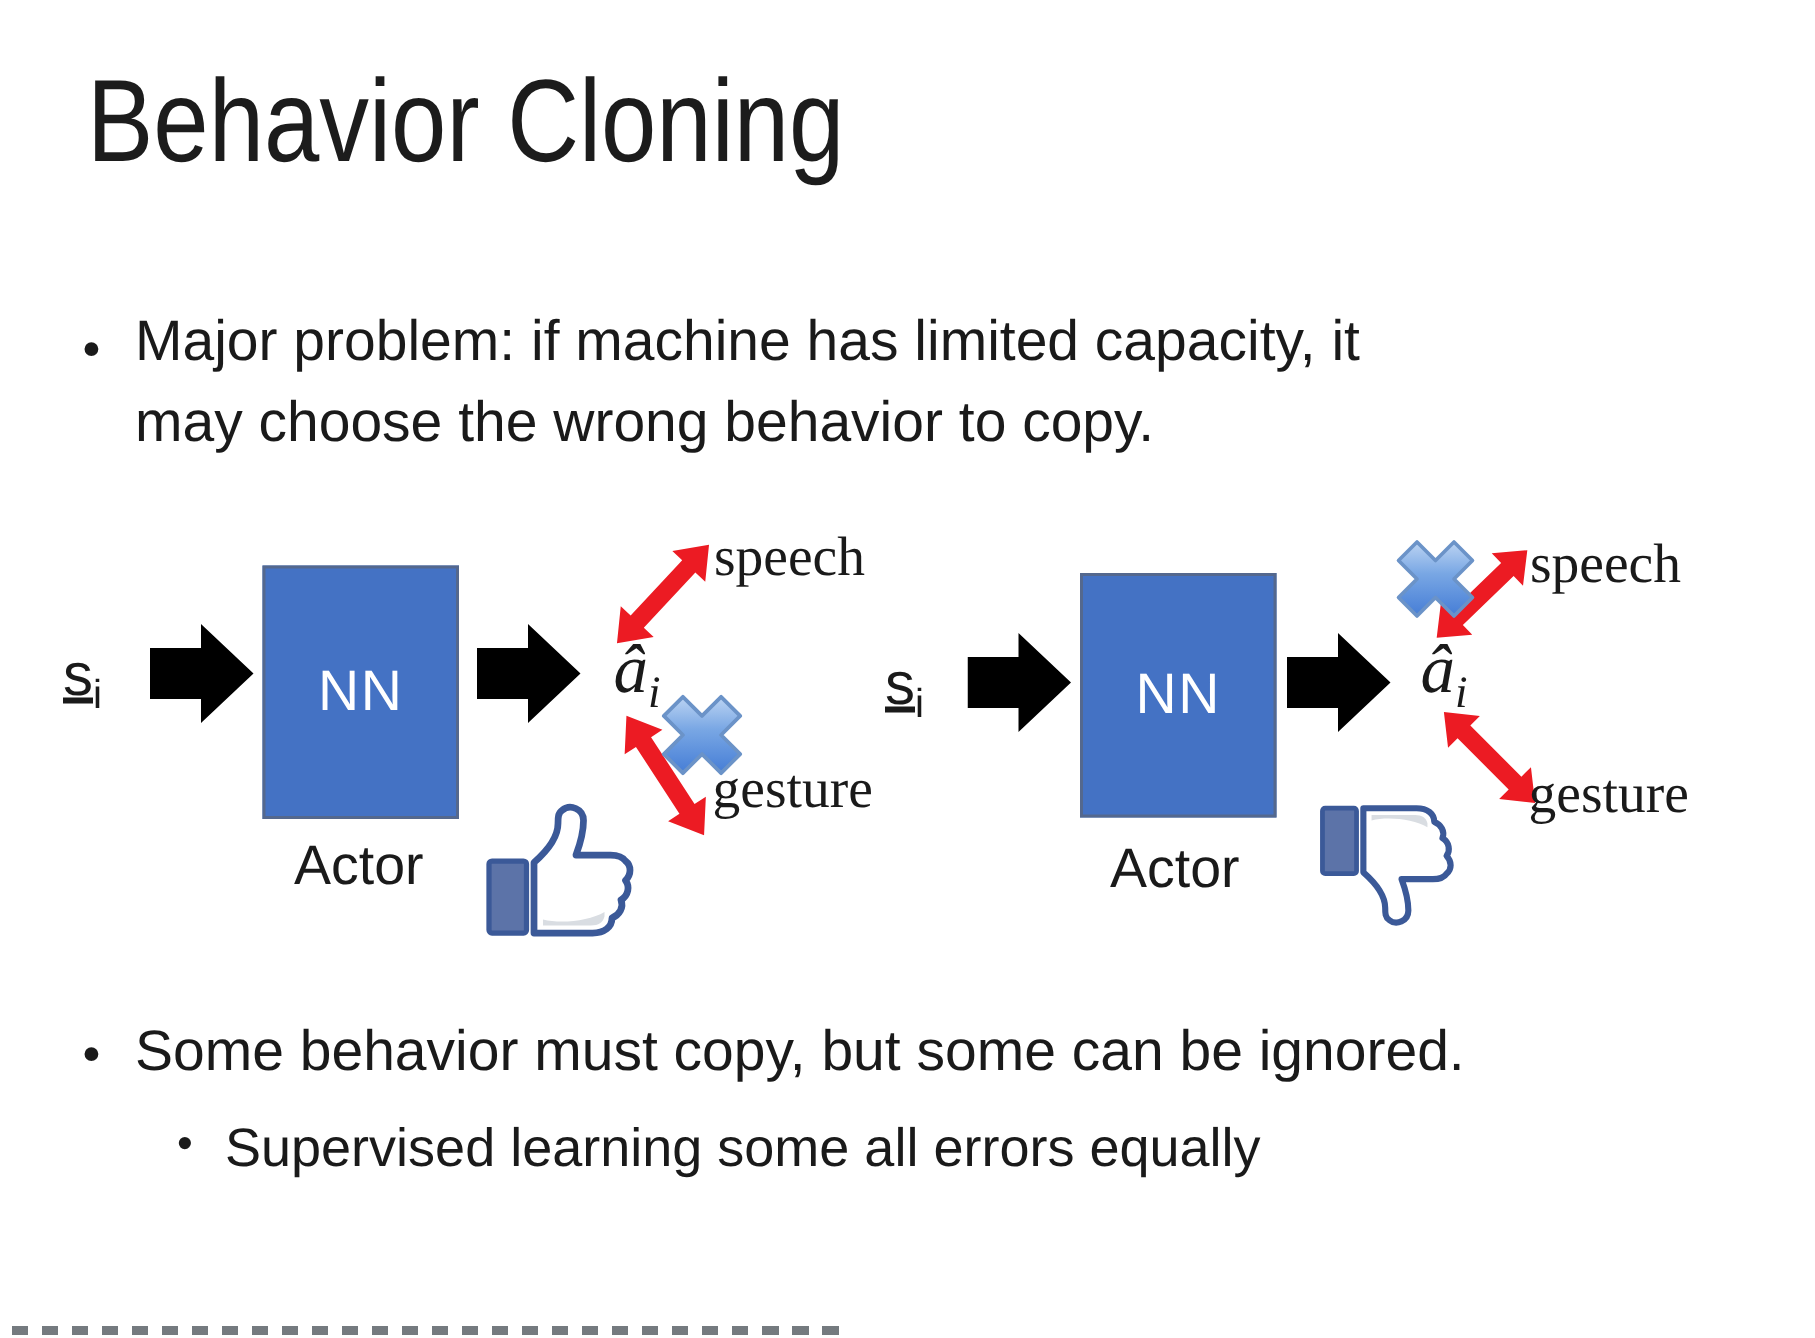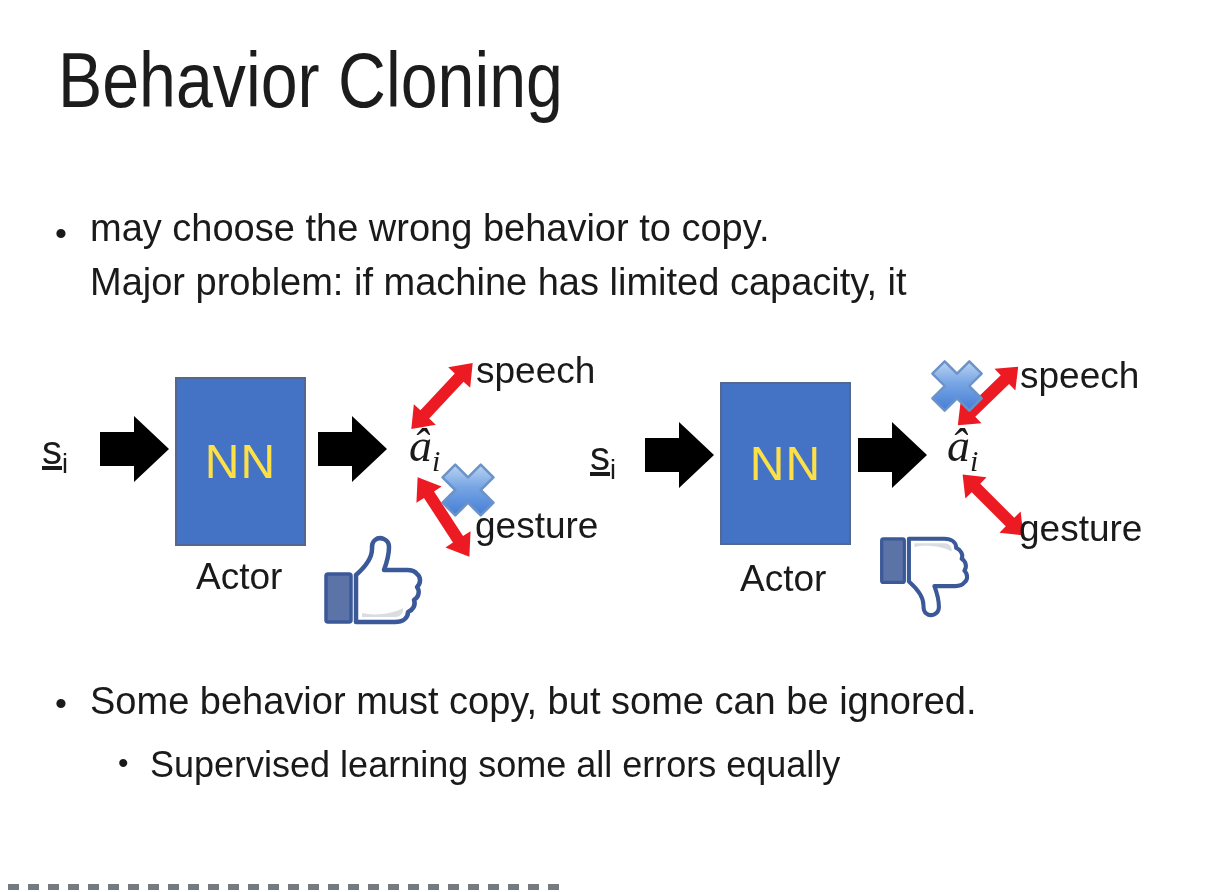--- a/index.html
+++ b/index.html
@@ -15,43 +15,43 @@
   .bullet-dot{font-size:34px;color:#1a1a1a;}
   .bullet-text{font-size:38px;color:#1a1a1a;line-height:54px;white-space:nowrap;}
   .bullet-text span{display:block;}
   .sub-bullet-text{font-size:36px;}
   .io-label{font-size:40px;white-space:nowrap;text-decoration:underline;}
   .io-label sub{font-size:27px;}
   .nn-box{
     background:#4472C4;border:2px solid #54688e;display:flex;
     align-items:center;justify-content:center;box-sizing:border-box;
   }
-  .nn-text{color:#fde047;font-size:48px;letter-spacing:1px;}
+  .nn-text{color:#ffffff;font-size:38px;letter-spacing:1px;}
   .ahat{font-family:"Liberation Serif",serif;font-style:italic;font-size:46px;white-space:nowrap;margin-left:17px;}
   .ahat sub{font-size:30px;}
-  .action-label{font-size:37px;white-space:nowrap;}
+  .action-label{font-size:37px;white-space:nowrap;font-family:Liberation Serif, serif;}
   .actor-label{font-size:37px;text-align:right;}
   .red-arrow{overflow:visible;}
   .flip-v{transform:scaleY(-1);}
   .bottom-remnant{
     left:8px;top:884px;width:560px;height:6px;
     background:repeating-linear-gradient(90deg,rgba(70,78,84,0.75) 0 11px,transparent 11px 20px);
   }
 </style>
 </head>
 <body>
 
 <div class="slide">
 
   <h1 class="abs slide-title" style="margin:0;">Behavior Cloning</h1>
 
   <div class="abs bullet-dot" style="left:55px;top:214px;">•</div>
   <div class="abs bullet-text" style="left:90px;top:201px;">
+    <span>Major problem: if machine has limited capacity, it</span>
     <span>may choose the wrong behavior to copy.</span>
-    <span>Major problem: if machine has limited capacity, it</span>
   </div>
 
   <div class="abs io-label" style="left:42px;top:428px;">
     <span>s</span><sub>i</sub>
   </div>
 
   <svg class="abs" style="left:100px;top:415px;" width="70" height="68" viewBox="0 0 70 68">
     <polygon points="0,17 34,17 34,1 69,34 34,67 34,51 0,51" fill="#000000"></polygon>
   </svg>
 

